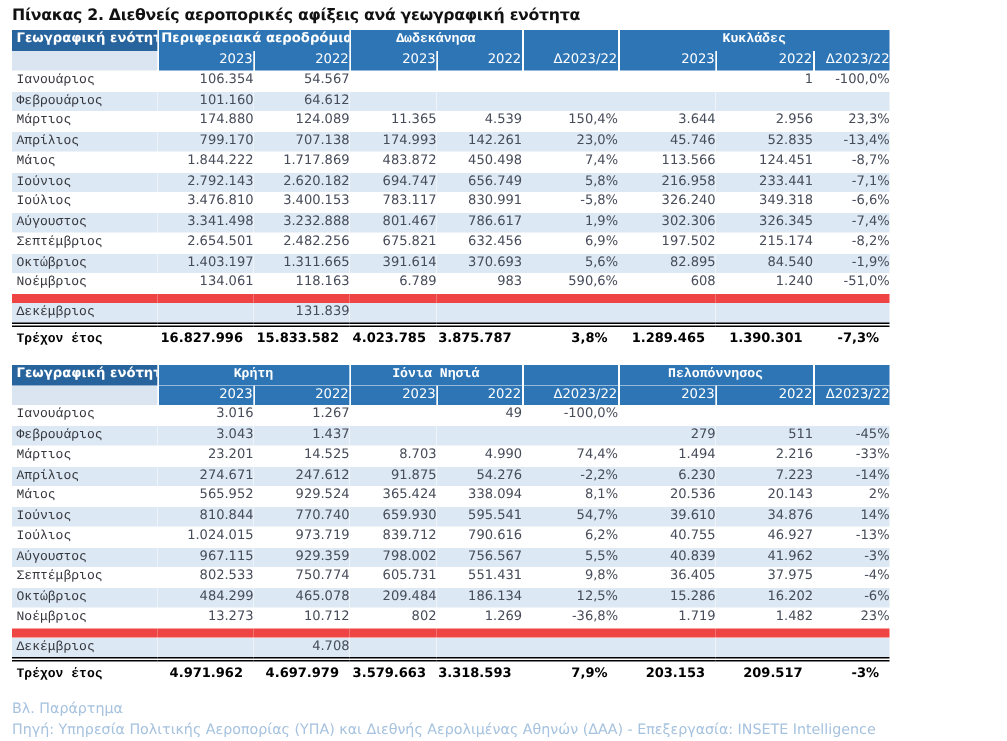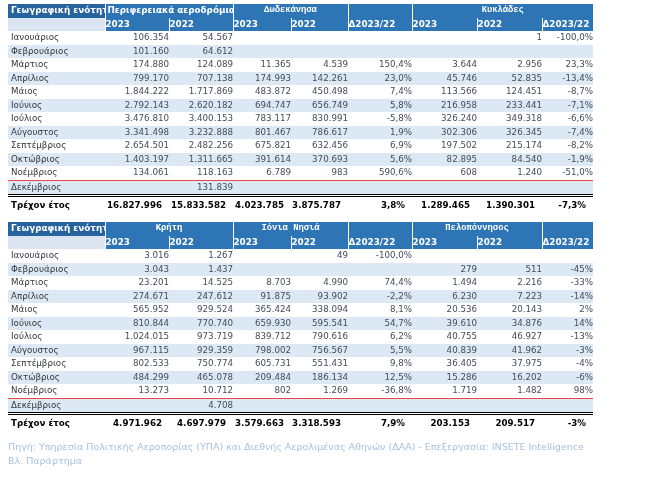--- a/index.html
+++ b/index.html
@@ -26,42 +26,43 @@
     background:#2E75B6;color:#fff;font-weight:bold;font-size:8.8px;
     border-right:1px solid rgba(255,255,255,.75);
   }
   tr.group-row th:last-child{border-right:none;}
   tr.group-row th.corner{
     background:#27639C;text-align:left;padding-left:3px;
   }
   tr.group-row th.left{text-align:left;padding-left:2px;margin-top:37px;}
   tr.group-row th.center{text-align:center;font-family:Liberation Mono, monospace;}
   tr.year-row th{
-    background:#2E75B6;color:#fff;font-weight:bold;font-size:8.8px;
-    text-align:left;border-right:1px solid rgba(255,255,255,.75);
+    background:#2E75B6;color:#fff;font-weight:normal;font-size:8.8px;
+    text-align:right;border-right:1px solid rgba(255,255,255,.75);
   }
   tr.year-row th:last-child{border-right:none;}
   tr.year-row th.corner-sub{background:#DAE5F1;}
   
   tbody td{color:#464C59;text-align:right;padding-right:7px;}
-  tbody td.month{color:#35363C;text-align:left;padding-left:3px;padding-right:0;}
+  tbody td.month{color:#35363C;text-align:left;padding-left:3px;padding-right:0;font-family:Liberation Mono, monospace;}
   tbody tr.band td{background:#DCE8F4;}
-  tbody tr.sep td{border-top:1px solid #ef4444;}
+  tbody tr.sep td{border-top:6px solid #ef4444;}
   
   tr.total td{
     border-top:3px double #000;color:#000;font-weight:bold;height:16px;
     text-align:right;padding-right:7px;background:#fff;
   }
   tr.total td.month{text-align:left;padding-left:3px;margin-top:12px;}
   .footer{margin-top:2px;font-size:9.5px;color:#A6C2DE;line-height:1.45;}
 </style>
 </head>
 <body>
 
 <div class="page">
+  <div class="title">Πίνακας 2. Διεθνείς αεροπορικές αφίξεις ανά γεωγραφική ενότητα</div>
 
   <table class="rpt">
     <colgroup>
       <col style="width:97px">
         <col style="width:64px">
         <col style="width:64px">
       <col style="width:58px">
         <col style="width:57px">
         <col style="width:64px">
       <col style="width:65px">
@@ -300,21 +301,21 @@
           <td>74,4%</td>
           <td>1.494</td>
           <td>2.216</td>
           <td>-33%</td>
         </tr>
         <tr class="band">
           <td class="month">Απρίλιος</td>
           <td>274.671</td>
           <td>247.612</td>
           <td>91.875</td>
-          <td>93.902</td>
+          <td>54.276</td>
           <td>-2,2%</td>
           <td>6.230</td>
           <td>7.223</td>
           <td>-14%</td>
         </tr>
         <tr>
           <td class="month">Μάιος</td>
           <td>565.952</td>
           <td>929.524</td>
           <td>365.424</td>
@@ -381,21 +382,21 @@
         </tr>
         <tr>
           <td class="month">Νοέμβριος</td>
           <td>13.273</td>
           <td>10.712</td>
           <td>802</td>
           <td>1.269</td>
           <td>-36,8%</td>
           <td>1.719</td>
           <td>1.482</td>
-          <td>98%</td>
+          <td>23%</td>
         </tr>
         <tr class="band sep">
           <td class="month">Δεκέμβριος</td>
           <td></td>
           <td>4.708</td>
           <td></td>
           <td></td>
           <td></td>
           <td></td>
           <td></td>
@@ -409,16 +410,16 @@
           <td>3.318.593</td>
           <td>7,9%</td>
           <td>203.153</td>
           <td>209.517</td>
           <td>-3%</td>
         </tr>
       </tbody>
   </table>
 
   <div class="footer">
+    <div>Βλ. Παράρτημα</div>
     <div>Πηγή: Υπηρεσία Πολιτικής Αεροπορίας (ΥΠΑ) και Διεθνής Αερολιμένας Αθηνών (ΔΑΑ) - Επεξεργασία: INSETE Intelligence</div>
-    <div>Βλ. Παράρτημα</div>
   </div>
 </div>
 
 </body></html>

